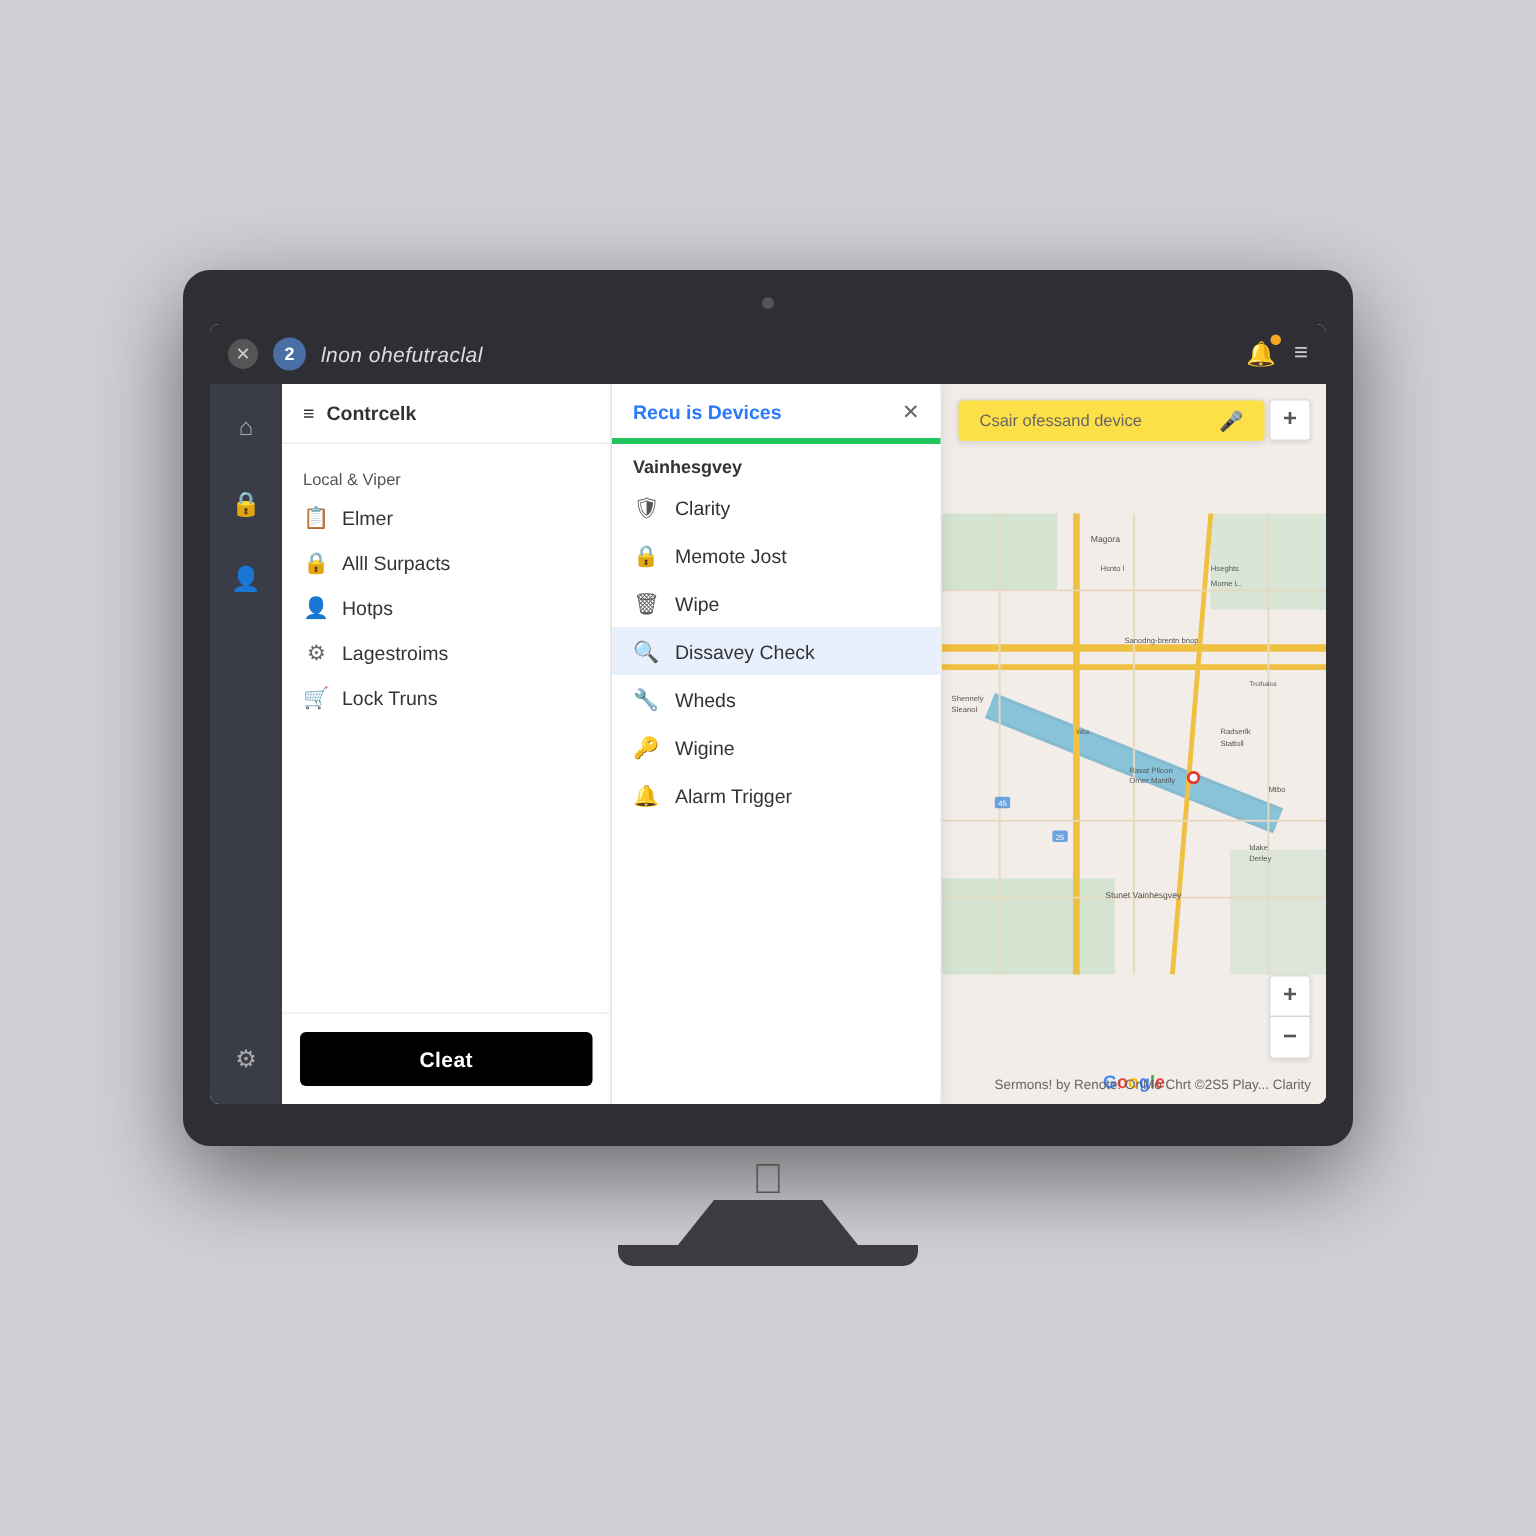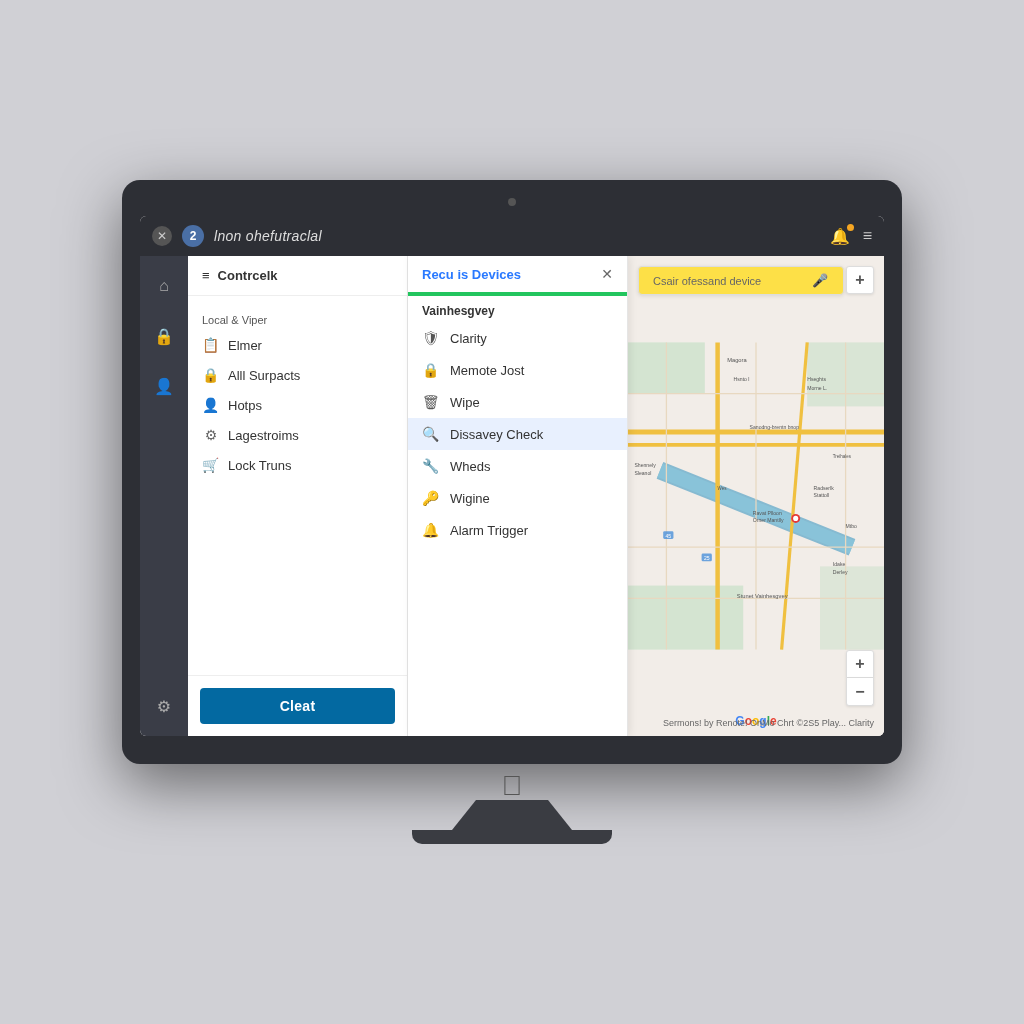--- a/index.html
+++ b/index.html
@@ -204,21 +204,21 @@
       width: 18px;
       text-align: center;
     }
 
     .left-panel-footer {
       padding: 12px;
       border-top: 1px solid #eee;
     }
 
     .cleat-btn {
-      background: #0369a1;
+      background: #000000;
       color: #fff;
       border: none;
       border-radius: 4px;
       width: 100%;
       padding: 10px;
       font-size: 14px;
       font-weight: 600;
       cursor: pointer;
       letter-spacing: 0.3px;
     }

